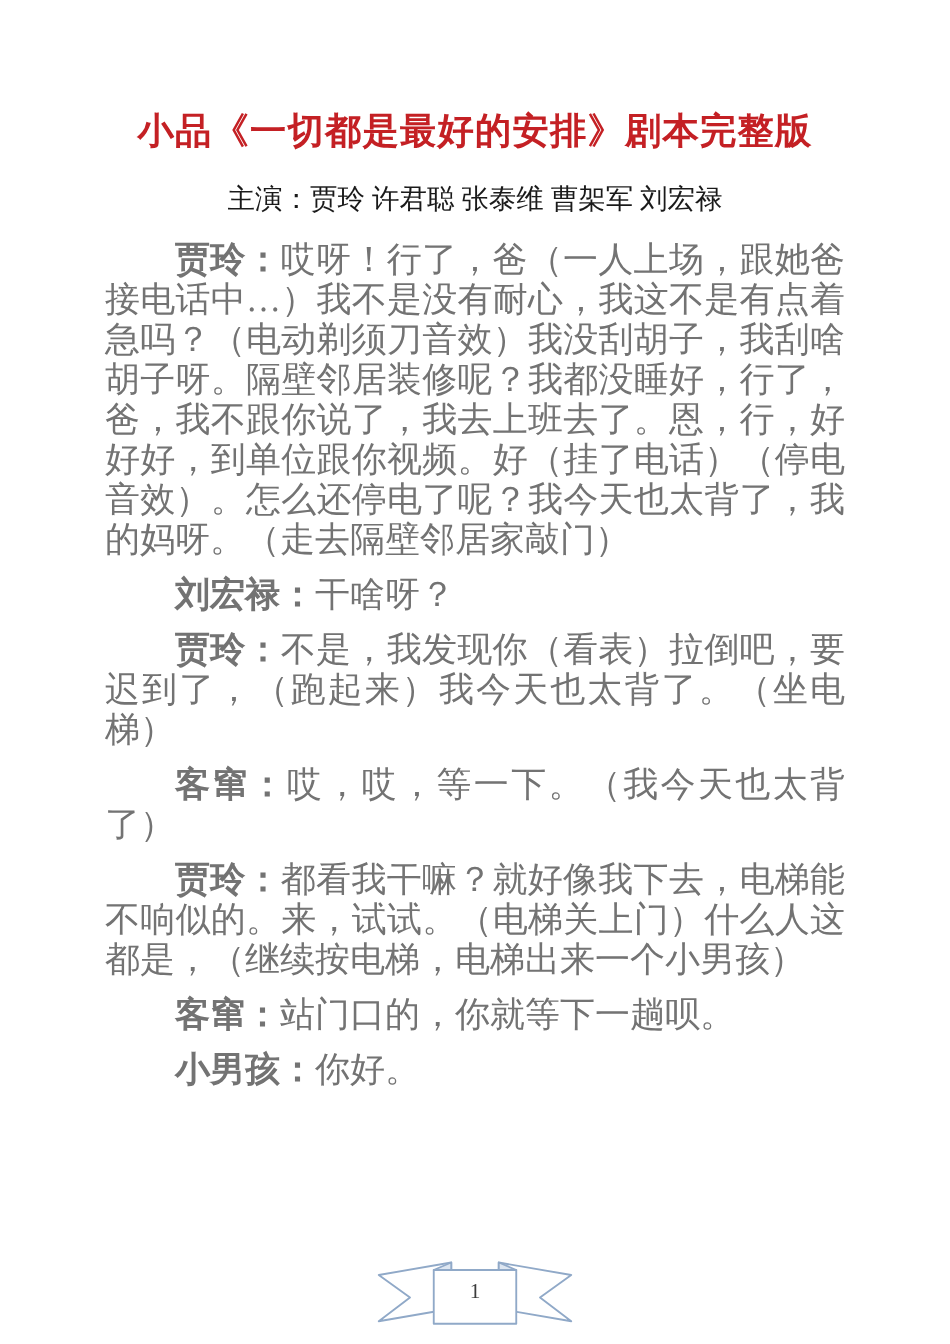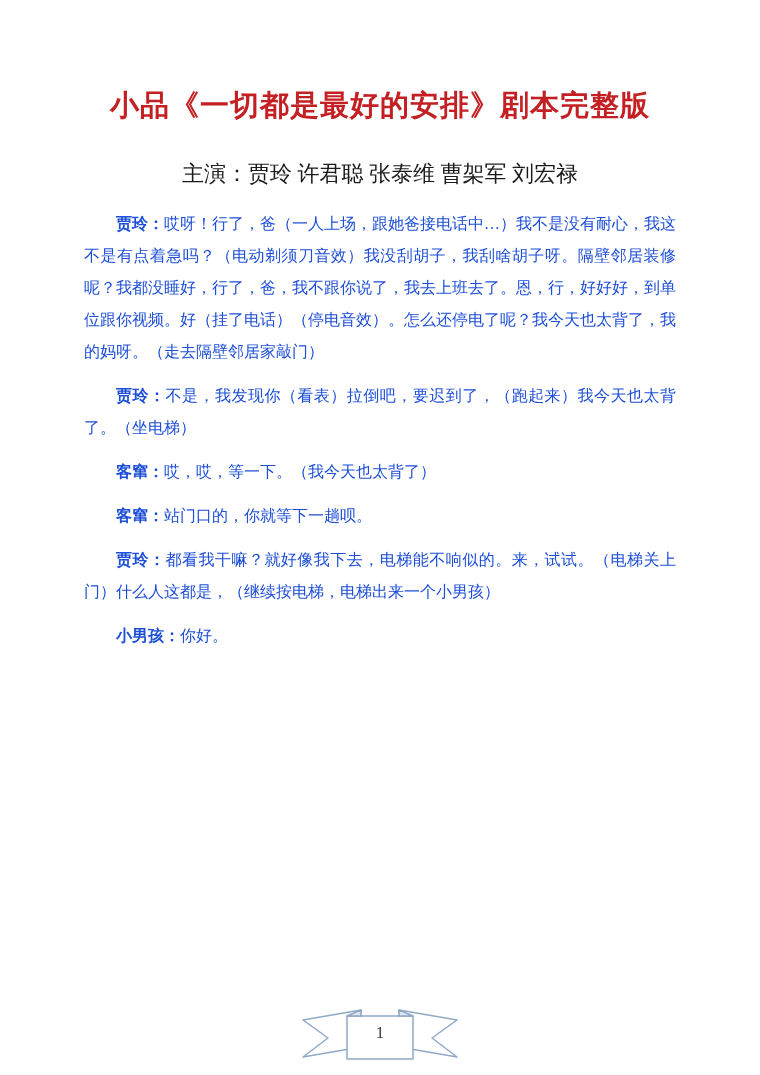--- a/index.html
+++ b/index.html
@@ -24,37 +24,37 @@
     margin: 0;
     padding-top: 86px;
     text-align: center;
     font-size: 29px;
     line-height: 38px;
     font-weight: 700;
     color: #c42024;
     letter-spacing: 1px;
   }
   .cast-line {
-    margin: 36px auto 0 auto;
+    margin: 21px auto 0 auto;
     text-align: center;
     font-size: 22px;
     line-height: 28px;
     color: #1a1a1a;
   }
   .dialogue-list {
     width: 592px;
     margin: 20px auto 0 auto;
   }
   .dialogue-list p {
     margin: 0 0 12px 0;
-    font-size: 16px;
+    font-size: 28px;
     line-height: 32px;
     text-align: justify;
     text-indent: 2em;
-    color: #1d4ed8;
+    color: #737373;
   }
   .dialogue-list p b.speaker {
     font-weight: 700;
   }
   .footer {
     position: absolute;
     left: 50%;
     bottom: 8px;
     transform: translateX(-50%);
     width: 170px;
@@ -85,31 +85,32 @@
 
 <div class="page">
 
   <h1 class="doc-title">小品《一切都是最好的安排》剧本完整版</h1>
 
   <div class="cast-line">主演：贾玲 许君聪 张泰维 曹架军 刘宏禄</div>
 
   <div class="dialogue-list">
     <p><b class="speaker">贾玲：</b><span>哎呀！行了，爸（一人上场，跟她爸接电话中…）我不是没有耐心，我这不是有点着急吗？（电动剃须刀音效）我没刮胡子，我刮啥胡子呀。隔壁邻居装修呢？我都没睡好，行了，爸，我不跟你说了，我去上班去了。恩，行，好好好，到单位跟你视频。好（挂了电话）（停电音效）。怎么还停电了呢？我今天也太背了，我的妈呀。（走去隔壁邻居家敲门）</span></p>
 
+    <p><b class="speaker">刘宏禄：</b><span>干啥呀？</span></p>
 
 
 
     <p><b class="speaker">贾玲：</b><span>不是，我发现你（看表）拉倒吧，要迟到了，（跑起来）我今天也太背了。（坐电梯）</span></p>
 
     <p><b class="speaker">客窜：</b><span>哎，哎，等一下。（我今天也太背了）</span></p>
 
 
+    <p><b class="speaker">贾玲：</b><span>都看我干嘛？就好像我下去，电梯能不响似的。来，试试。（电梯关上门）什么人这都是，（继续按电梯，电梯出来一个小男孩）</span></p>
+
     <p><b class="speaker">客窜：</b><span>站门口的，你就等下一趟呗。</span></p>
-
-    <p><b class="speaker">贾玲：</b><span>都看我干嘛？就好像我下去，电梯能不响似的。来，试试。（电梯关上门）什么人这都是，（继续按电梯，电梯出来一个小男孩）</span></p>
 
     <p><b class="speaker">小男孩：</b><span>你好。</span></p>
   </div>
 
   <div class="footer">
     <div class="ribbon-wrap">
       <svg width="170" height="64" viewBox="0 0 170 64">
         <g fill="#ffffff" stroke="#90a9c8" stroke-width="1.5" stroke-linejoin="round">
 
           <polygon points="8,17 66,7 66,44 8,54 33,35"></polygon>

